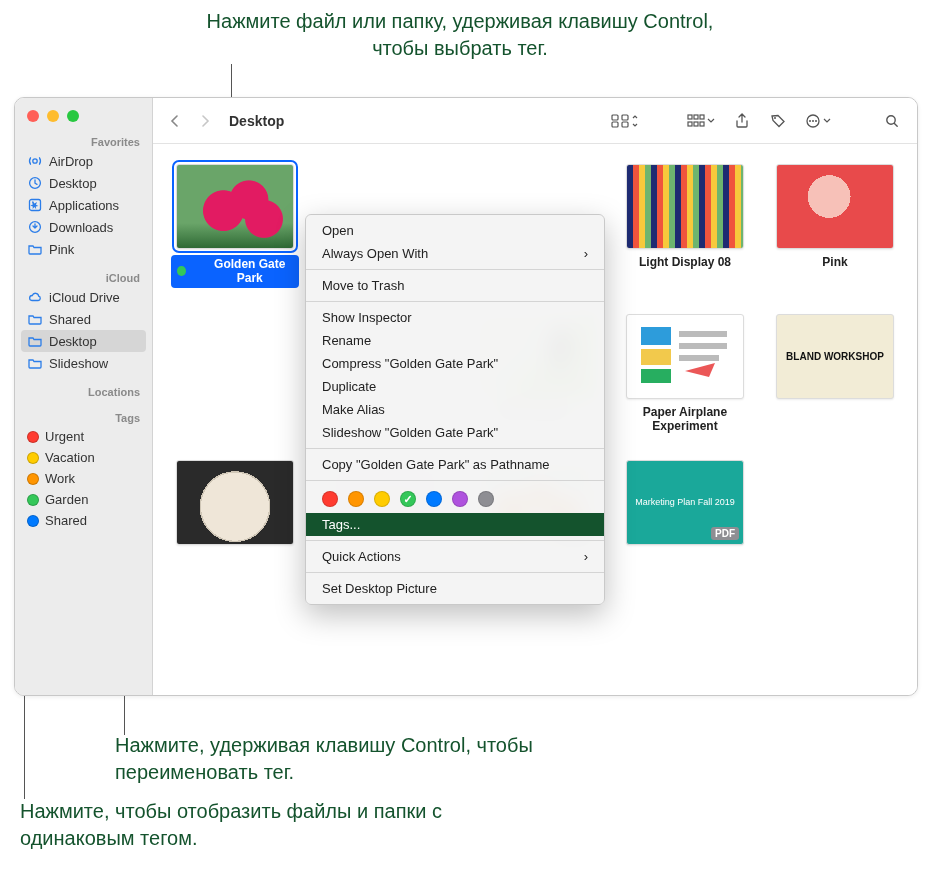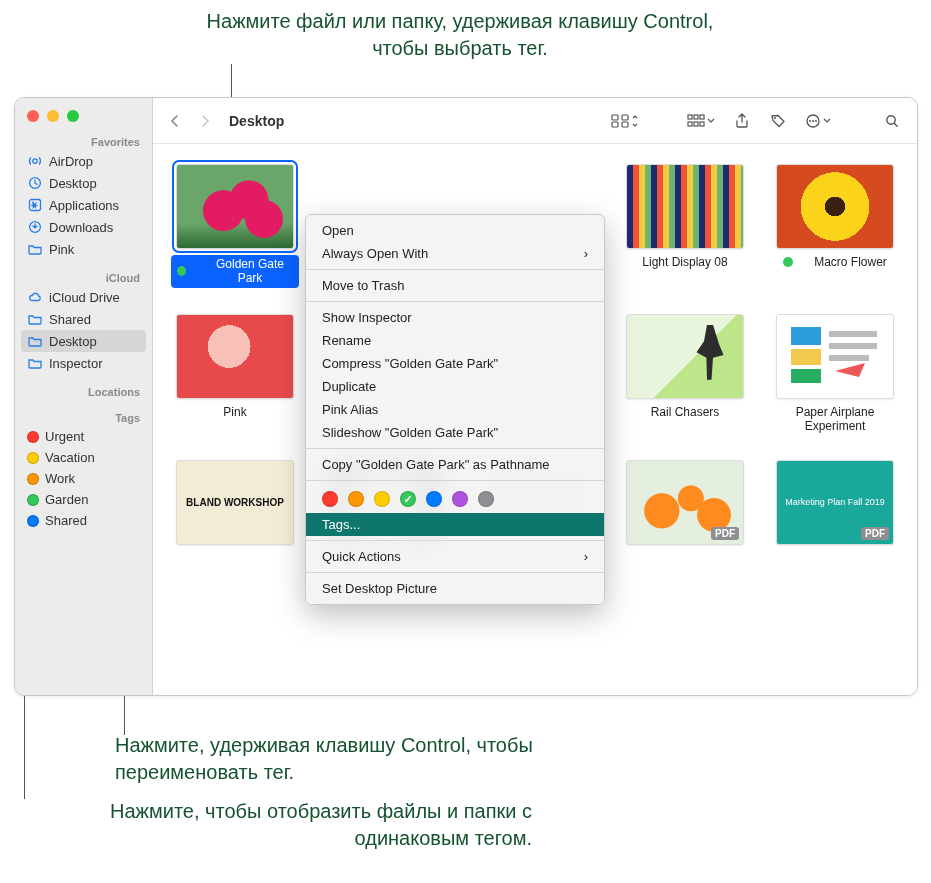--- a/index.html
+++ b/index.html
@@ -1,20 +1,20 @@
 <!DOCTYPE html>
 <html><head>
 <meta charset="utf-8">
 <style>
   * { box-sizing: border-box; margin: 0; padding: 0; }
   body { font-family: -apple-system, "Helvetica Neue", Arial, sans-serif; font-size: 13px; color: #333; background: #fff; width: 931px; height: 883px; position: relative; overflow: hidden; }
   .callout { position: absolute; font-size: 20px; color: #14532d; line-height: 1.35; }
   .callout.top { top: 8px; left: 190px; width: 540px; text-align: center; }
   .callout.mid { top: 732px; left: 115px; width: 520px; }
-  .callout.bot { top: 798px; left: 12px; width: 520px; text-align: right; }
+  .callout.bot { top: 798px; left: 20px; width: 520px; }
   .leader { position: absolute; background: #555; }
   .window { position: absolute; top: 97px; left: 14px; width: 904px; height: 599px; border: 1px solid #c8c8c8; border-radius: 10px; overflow: hidden; box-shadow: 0 1px 4px rgba(0,0,0,.08); background: #fff; display: flex; }
   .sidebar { width: 144px; background: #ececec; border-right: 1px solid #d3d3d3; display: flex; flex-direction: column; }
   .traffic { display: flex; gap: 8px; padding: 12px 12px 8px; }
   .tl-btn { width: 12px; height: 12px; border-radius: 50%; }
   .red { background: #ff5f57; } .yellow { background: #febc2e; } .green { background: #28c840; }
   .side-section { padding: 4px 0 6px; }
   .side-heading { font-size: 11px; color: #8a8a8a; font-weight: 700; padding: 2px 12px; text-align: right; }
   .side-item { display: flex; align-items: center; gap: 6px; padding: 3px 12px; color: #333; font-size: 13px; cursor: default; }
   .side-item.selected { background: #d6d6d6; border-radius: 4px; margin: 0 6px; padding: 3px 6px; }
@@ -23,42 +23,42 @@
   .main { flex: 1; display: flex; flex-direction: column; background: #fff; position: relative; }
   .toolbar { height: 46px; display: flex; align-items: center; padding: 0 10px; gap: 6px; border-bottom: 1px solid #e3e3e3; }
   .nav-btn { width: 24px; height: 24px; display: flex; align-items: center; justify-content: center; color: #888; border-radius: 4px; }
   .tb-title { font-weight: 600; font-size: 14px; margin-left: 6px; }
   .tb-spacer { flex: 1; }
   .tb-btn { height: 24px; min-width: 30px; padding: 0 6px; display: flex; align-items: center; justify-content: center; gap: 2px; color: #555; border-radius: 4px; }
   .content { flex: 1; position: relative; padding: 20px 18px; }
   .grid { display: grid; grid-template-columns: repeat(5, 1fr); column-gap: 22px; row-gap: 26px; }
   .file { display: flex; flex-direction: column; align-items: center; width: 128px; }
   .thumb { width: 118px; height: 85px; border: 1px solid #dcdcdc; border-radius: 3px; background: #ddd; box-shadow: 0 1px 2px rgba(0,0,0,.08); display: flex; align-items: center; justify-content: center; overflow: hidden; }
-  .fname { margin-top: 6px; font-size: 12px; text-align: center; color: #222; max-width: 128px; line-height: 1.2; display: flex; align-items: center; gap: 21px; justify-content: center; }
+  .fname { margin-top: 6px; font-size: 12px; text-align: center; color: #222; max-width: 128px; line-height: 1.2; display: flex; align-items: center; gap: 21px; justify-content: center; font-weight: bold; }
   .fname.sel { background: #0a63ff; color: #fff; border-radius: 4px; padding: 2px 6px; }
   .mini-dot { width: 10px; height: 10px; border-radius: 50%; display: inline-block; }
   .thumb.sel { outline: 2px solid #0a63ff; outline-offset: 2px; }
   
   .t-flowers { background: radial-gradient(circle at 40% 55%, #e21b62 24%, transparent 25%), radial-gradient(circle at 62% 42%, #e21b62 22%, transparent 23%), radial-gradient(circle at 75% 65%, #e21b62 18%, transparent 19%), linear-gradient(#6aa569 70%, #2f6a35 100%); }
   .t-stripes { background: repeating-linear-gradient(90deg, #1e2b72 0 6px, #f0543d 6px 12px, #f7c93c 12px 18px, #6db56f 18px 24px); }
   .t-macro { background: radial-gradient(circle at 50% 50%, #3a200f 0 14%, #fbd31a 14% 48%, #d64a1f 48% 100%); }
   .t-pink { background: radial-gradient(circle at 45% 38%, #f7c1b8 0 26%, #e84a4b 26% 100%); }
   .t-rail { background: linear-gradient(135deg, #e9f5dd 0 55%, #bde68a 55% 100%); position: relative; }
   .t-rail::after { content: ""; position: absolute; right: 18px; top: 10px; width: 30px; height: 55px; background: #2d2d2d; clip-path: polygon(40% 0, 60% 0, 80% 35%, 95% 55%, 60% 60%, 55% 100%, 40% 100%, 38% 60%, 5% 50%, 30% 30%); }
   .t-paper { background: #fff; }
   .t-bland { background: #f2ecd6; color: #111; font-weight: 800; font-size: 10px; padding: 6px; text-align: left; }
   .t-oranges { background: radial-gradient(circle at 30% 60%, #ff8a1e 18%, transparent 19%), radial-gradient(circle at 55% 45%, #ff8a1e 16%, transparent 17%), radial-gradient(circle at 75% 65%, #ff8a1e 16%, transparent 17%), #e5efe0; position: relative; }
   .t-marketing { background: #1aa89a; color: #fff; font-size: 9px; padding: 8px; text-align: left; position: relative; }
   .pdf-badge { position: absolute; bottom: 4px; right: 4px; background: #8e8e93; color: #fff; font-size: 10px; font-weight: 700; padding: 1px 4px; border-radius: 3px; }
   .t-plate { background: radial-gradient(circle at 50% 55%, #efe6d8 0 46%, #cfc6b6 46% 48%, #2a2a2a 48% 100%); }
   .t-squig { background: #f7e5ec; color: #e84a7a; font-size: 24px; display: flex; align-items: center; justify-content: center; }
   
   .ctx-menu { position: absolute; top: 70px; left: 152px; width: 300px; background: rgba(244,244,244,.96); border: 1px solid #c9c9c9; border-radius: 6px; box-shadow: 0 10px 30px rgba(0,0,0,.25); padding: 4px 0; backdrop-filter: blur(10px); }
   .ctx-item { padding: 4px 16px; font-size: 13px; color: #222; display: flex; align-items: center; justify-content: space-between; }
-  .ctx-item.hl { background: #0f766e; color: #fff; text-align: center; }
+  .ctx-item.hl { background: #14532d; color: #fff; text-align: center; }
   .ctx-sep { height: 1px; background: #d4d4d4; margin: 4px 0; }
   .ctx-colors { display: flex; gap: 10px; padding: 6px 16px; }
   .ctx-dot { width: 16px; height: 16px; border-radius: 50%; border: 0.5px solid rgba(0,0,0,.15); position: relative; }
   .ctx-dot.check::after { content: "✓"; color: #fff; font-size: 11px; position: absolute; inset: 0; display: flex; align-items: center; justify-content: center; font-weight: 700; }
   svg { display: block; }
 </style>
 </head>
 <body>
 
 <div class="callout top">Нажмите файл или папку, удерживая клавишу Control, чтобы выбрать тег.</div>
@@ -153,21 +153,21 @@
             </svg>
           </span>
         <span>Desktop</span>
       </div>
       <div class="side-item">
         <span class="side-icon">
             <svg width="16" height="16" viewBox="0 0 16 16">
               <path d="M2 5h4l1 1.5h7v5.5a1 1 0 0 1-1 1H3a1 1 0 0 1-1-1z" fill="none" stroke="#2b7de9" stroke-width="1.3"></path>
             </svg>
           </span>
-        <span>Inspector</span>
+        <span>Slideshow</span>
       </div>
     </div>
 
     <div class="side-section">
       <div class="side-heading">Locations</div>
     </div>
 
     <div class="side-section">
       <div class="side-heading">Tags</div>
       <div class="side-item">
@@ -275,27 +275,20 @@
         </div>
         <div class="file" style="visibility:hidden">
             <div class="thumb"></div>
           </div>
         <div class="file" style="visibility:hidden">
             <div class="thumb"></div>
           </div>
         <div class="file">
           <div class="thumb t-stripes"></div>
           <div class="fname">Light Display 08</div>
-        </div>
-        <div class="file">
-          <div class="thumb t-macro"></div>
-          <div class="fname">
-            <span class="mini-dot" style="background:#34c759"></span>
-            <span>Macro Flower</span>
-          </div>
         </div>
 
         <div class="file">
           <div class="thumb t-pink"></div>
           <div class="fname">Pink</div>
         </div>
         <div class="file" style="visibility:hidden">
             <div class="thumb"></div>
           </div>
         <div class="file" style="visibility:hidden">
@@ -361,21 +354,21 @@
         <div class="ctx-item">
             <span>Rename</span>
           </div>
         <div class="ctx-item">
             <span>Compress "Golden Gate Park"</span>
           </div>
         <div class="ctx-item">
             <span>Duplicate</span>
           </div>
         <div class="ctx-item">
-            <span>Pink Alias</span>
+            <span>Make Alias</span>
           </div>
         <div class="ctx-item">
             <span>Slideshow "Golden Gate Park"</span>
           </div>
         <div class="ctx-sep"></div>
         <div class="ctx-item">
             <span>Copy "Golden Gate Park" as Pathname</span>
           </div>
         <div class="ctx-sep"></div>
         <div class="ctx-colors">

